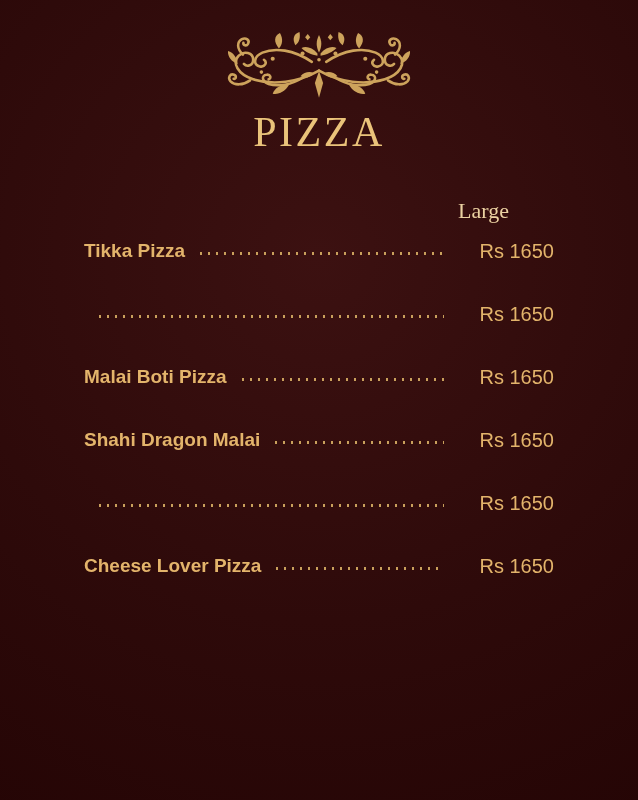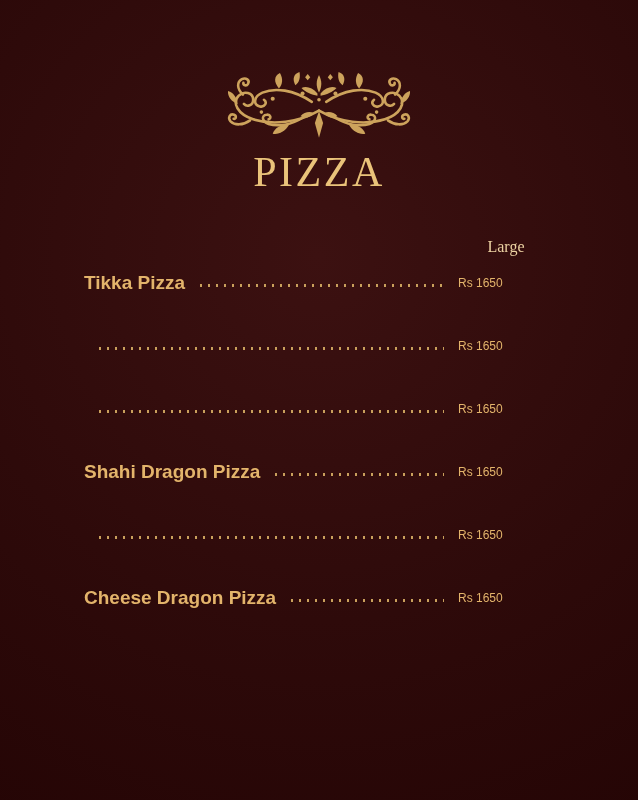--- a/index.html
+++ b/index.html
@@ -16,43 +16,43 @@
   body{
     font-family:"Liberation Sans", sans-serif;
     background:
       radial-gradient(ellipse 120% 95% at 50% 32%,
         var(--bg-center) 0%,
         var(--bg-mid) 48%,
         var(--bg-edge) 100%);
     color:var(--gold-text);
   }
   .page{width:638px;height:800px;position:relative;}
-  .header{padding-top:72px;text-align:center;}
+  .header{padding-top:32px;text-align:center;}
   .ornament{width:210px;height:72px;display:block;margin:0 auto;}
   .title{
     font-family:"Liberation Serif", serif;
     font-size:42px;
     font-weight:400;
     letter-spacing:2.5px;
     color:var(--gold-title);
     margin-top:4px;
   }
   .menu{
     margin:42px 84px 0 84px; 
   }
   .size-header-row{
     display:flex;
     justify-content:flex-end;
     margin-bottom:14px;
   }
   .size-header{
     width:96px;
-    text-align:center;
+    text-align:left;
     font-family:"Liberation Serif", serif;
-    font-size:16px;
+    font-size:22px;
     color:var(--gold-header);
   }
   .row{
     display:flex;
     align-items:center;
     height:26px;
     margin-bottom:37px;
     font-size:19px;
   }
   .row:last-child{margin-bottom:0;}
@@ -65,23 +65,23 @@
     flex:1;
     height:3px;
     margin:4px 14px 0 12px;
     background-image:radial-gradient(circle, #c9a05c 1.4px, rgba(0,0,0,0) 1.5px);
     background-size:8px 3px;
     background-repeat:repeat-x;
     background-position:left center;
   }
   .price{
     width:96px;
-    text-align:left;
+    text-align:right;
     white-space:nowrap;
-    font-size:12px;
+    font-size:20px;
     color:var(--gold-text);
   }
 </style>
 </head>
 <body>
 
 <div class="page">
 
   <div class="header">
     <svg class="ornament" viewBox="0 0 400 140" aria-hidden="true">
@@ -132,35 +132,36 @@
       <span class="leader"></span>
       <span class="price">Rs 1650</span>
     </div>
 
     <div class="row">
       <span class="leader"></span>
       <span class="price">Rs 1650</span>
     </div>
 
     <div class="row">
+      <span class="item-name">Malai Boti Pizza</span>
       <span class="leader"></span>
       <span class="price">Rs 1650</span>
     </div>
 
     <div class="row">
-      <span class="item-name">Shahi Dragon Pizza</span>
+      <span class="item-name">Shahi Dragon Malai</span>
       <span class="leader"></span>
       <span class="price">Rs 1650</span>
     </div>
 
     <div class="row">
       <span class="leader"></span>
       <span class="price">Rs 1650</span>
     </div>
 
     <div class="row">
-      <span class="item-name">Cheese Dragon Pizza</span>
+      <span class="item-name">Cheese Lover Pizza</span>
       <span class="leader"></span>
       <span class="price">Rs 1650</span>
     </div>
 
   </div>
 </div>
 
 </body></html>

